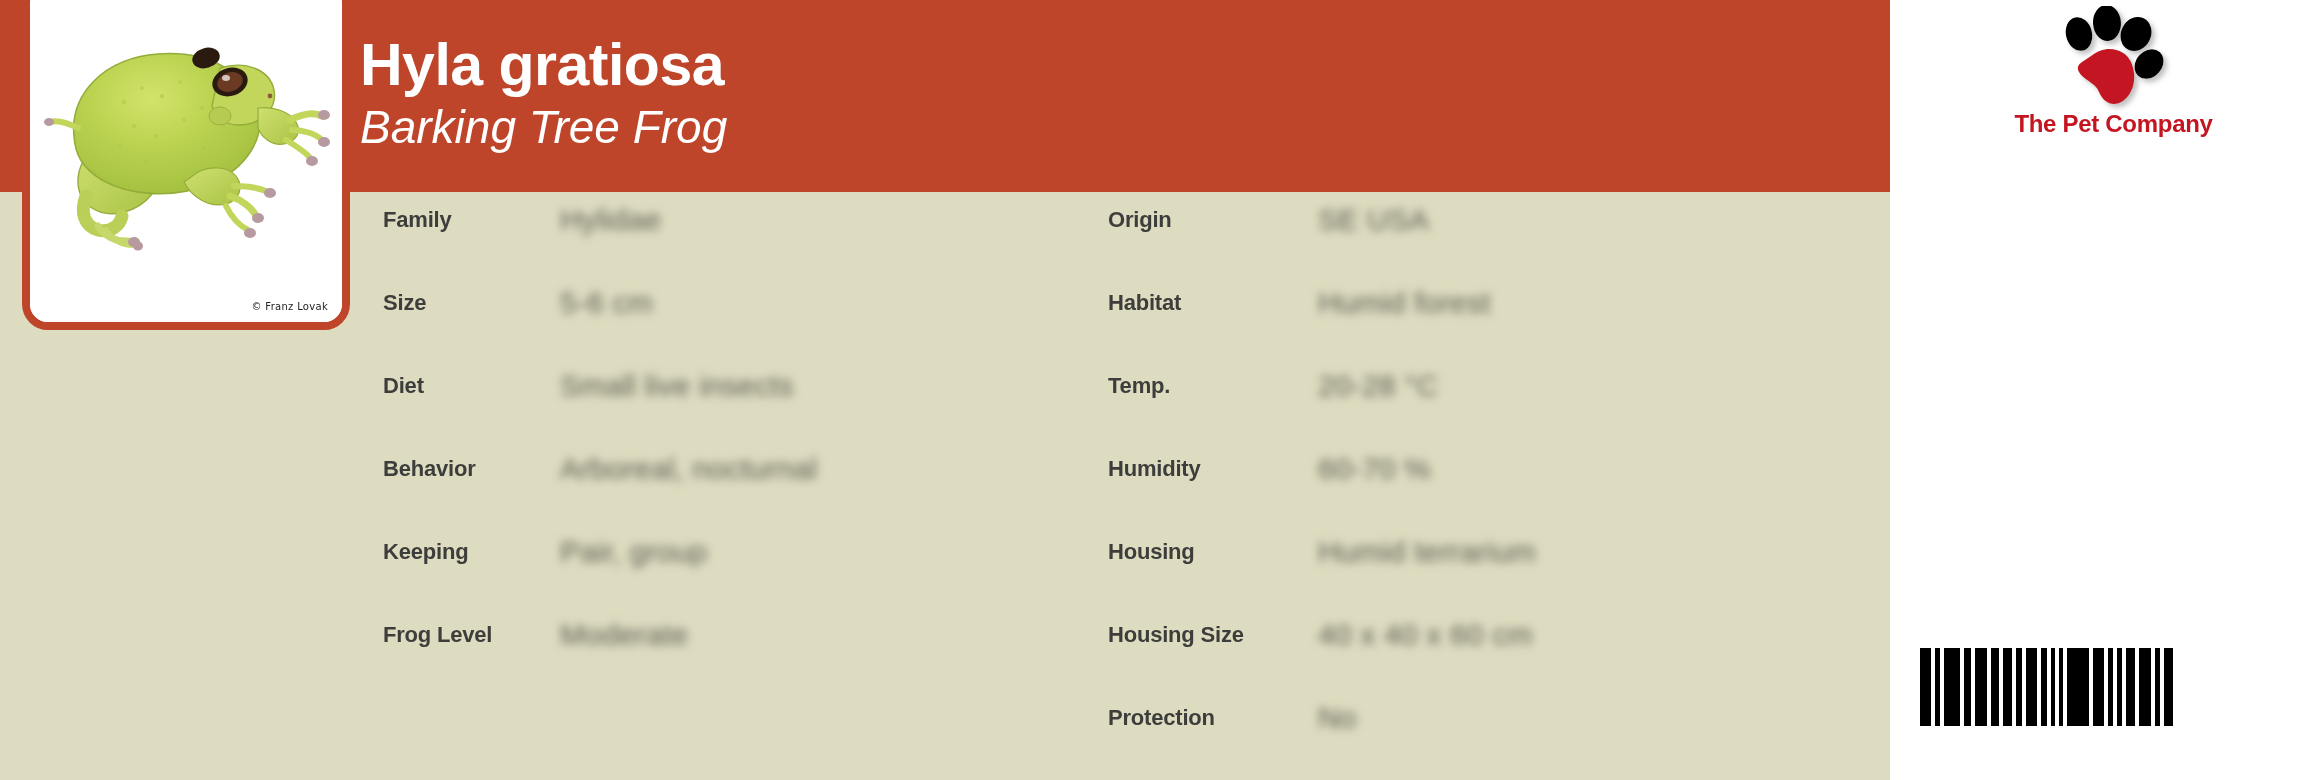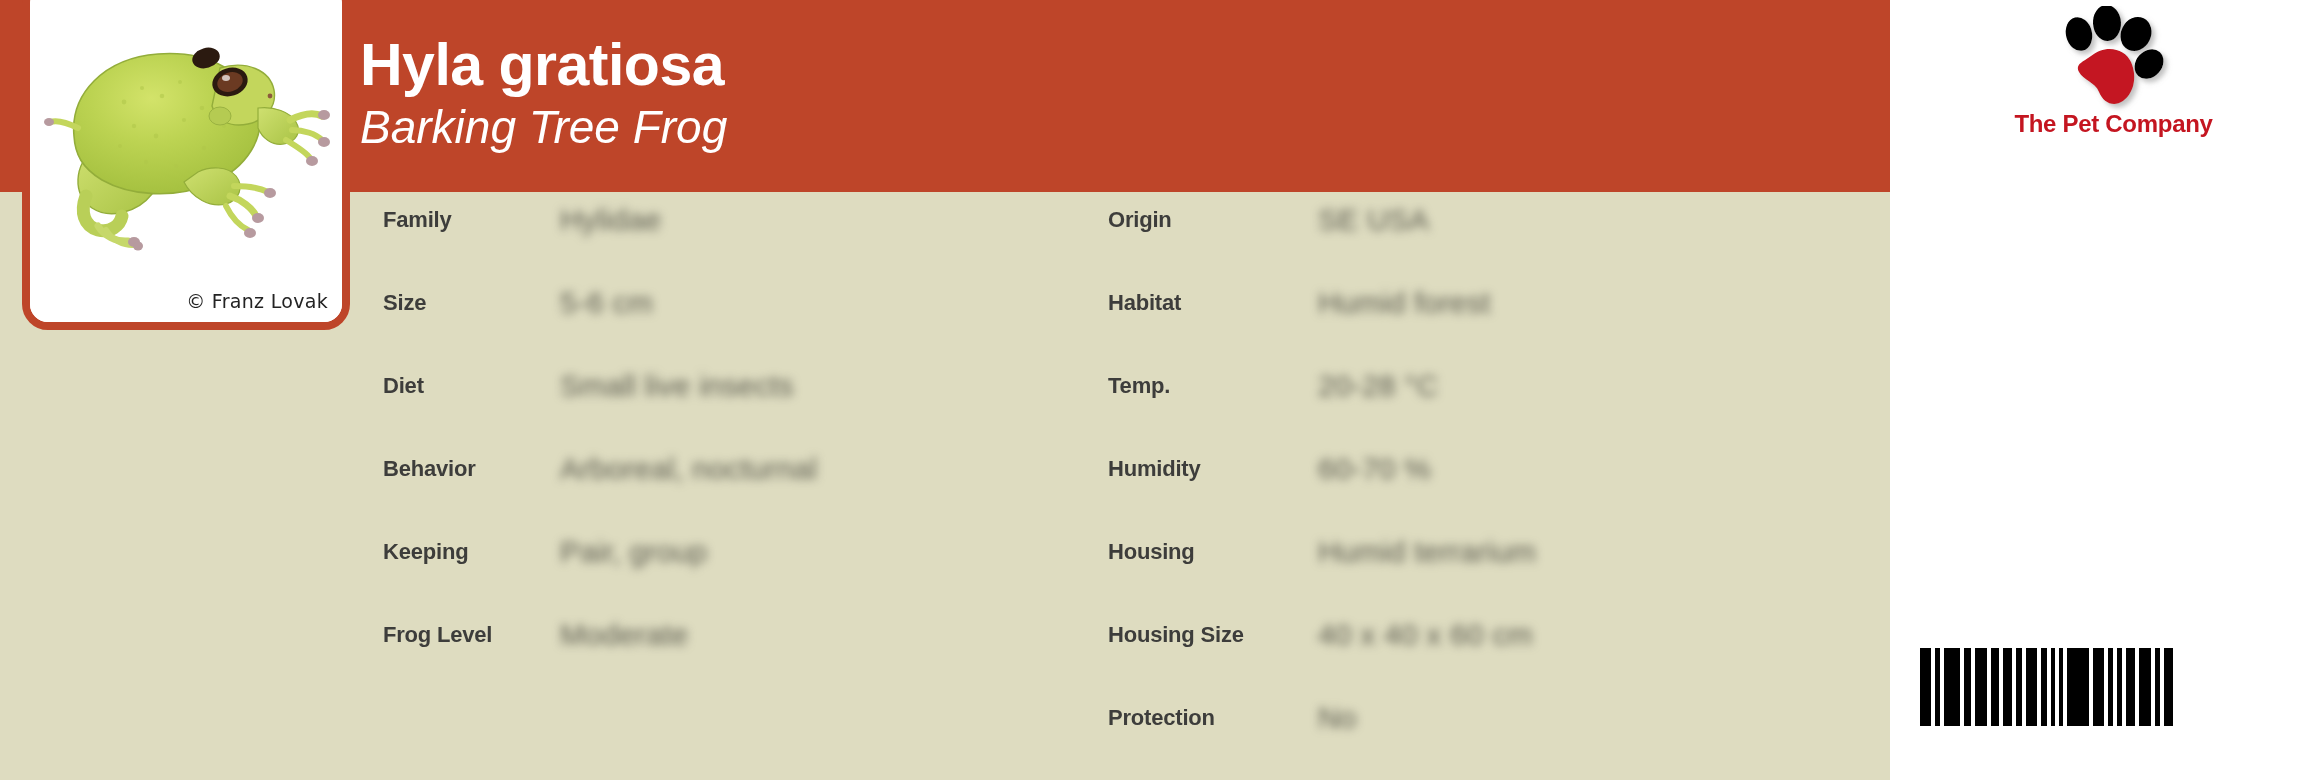--- a/index.html
+++ b/index.html
@@ -91,21 +91,21 @@
     position: absolute;
     left: 4px;
     top: 30px;
     width: 300px;
     height: 250px;
   }
   .photo-credit {
     position: absolute;
     right: 14px;
     bottom: 10px;
-    font-size: 19px;
+    font-size: 10px;
     color: #232323;
     font-family: "DejaVu Sans", sans-serif;
     letter-spacing: 0.3px;
     white-space: nowrap;
   }
 
   
   .specs {
     position: absolute;
     left: 0;

